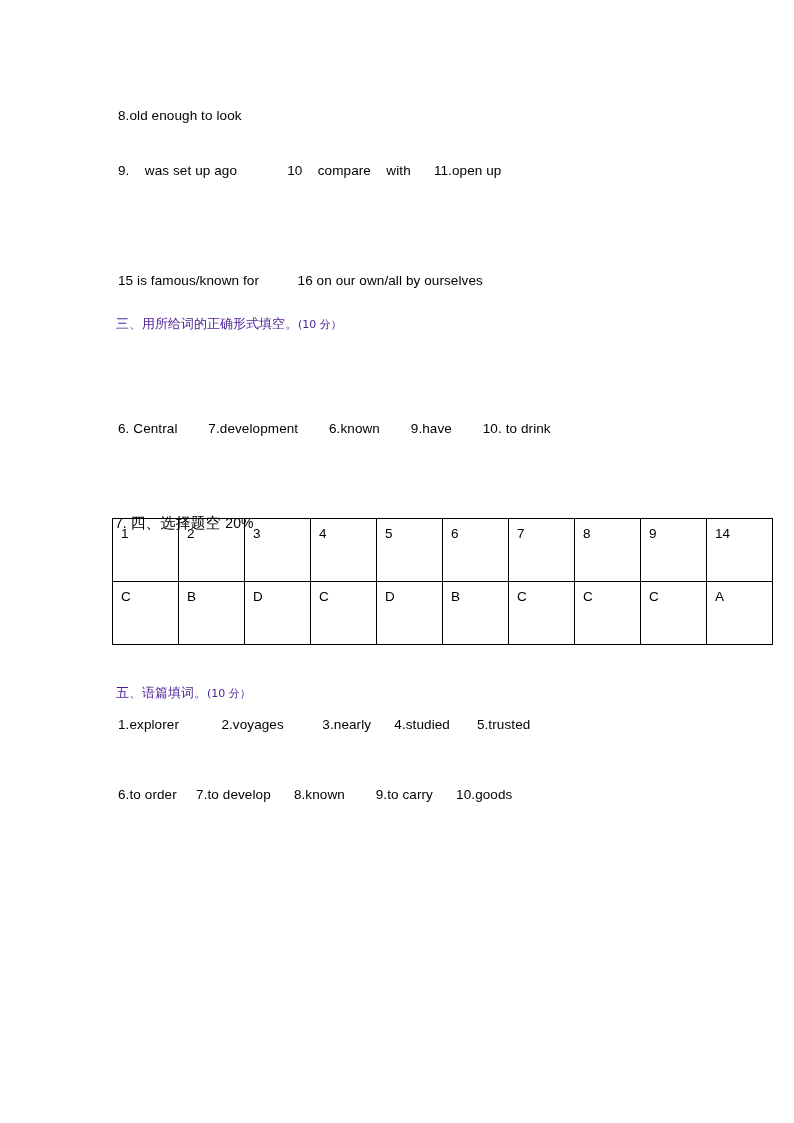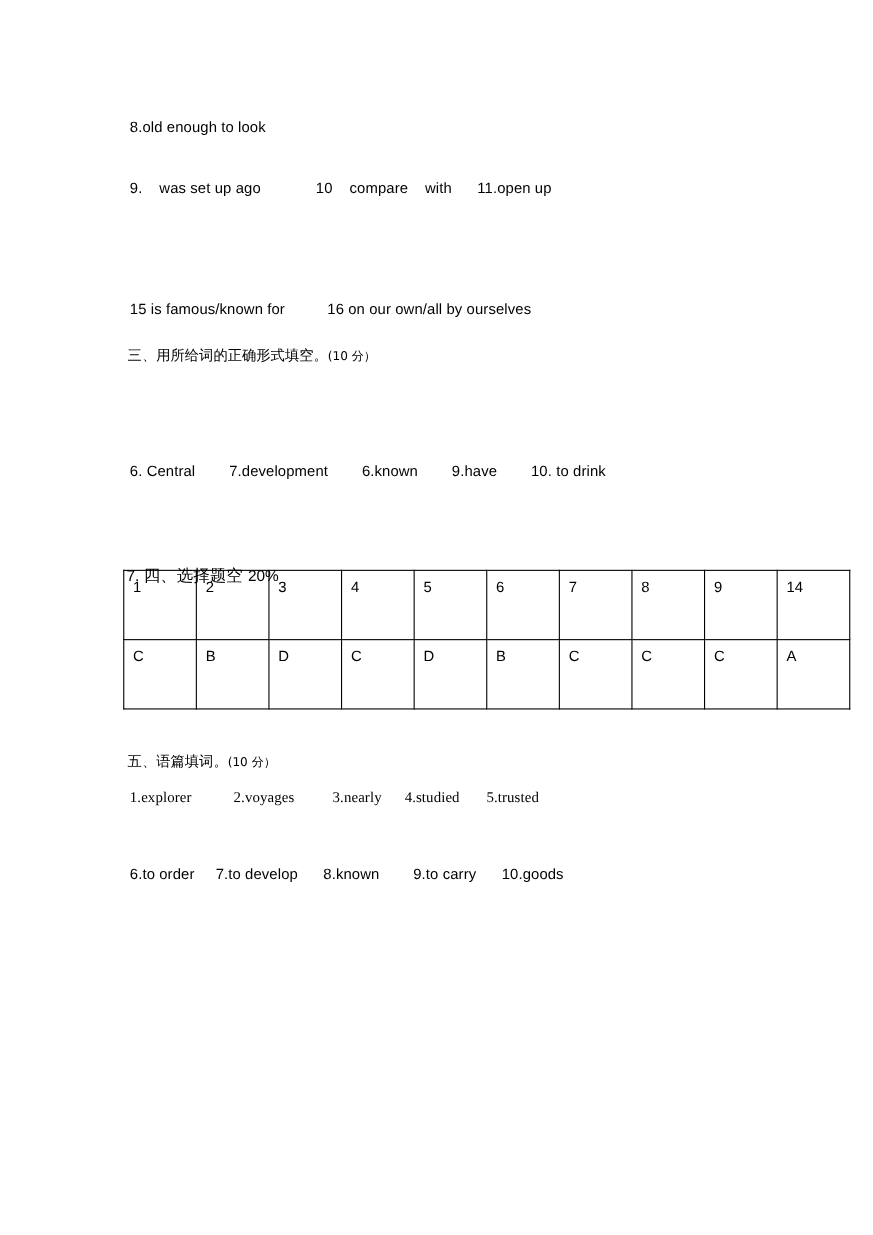--- a/index.html
+++ b/index.html
@@ -34,21 +34,21 @@
     letter-spacing: 0.1px;
   }
 
   
   .cn-head {
     position: absolute;
     white-space: pre;
     font-family: "DejaVu Sans", "Liberation Sans", sans-serif;
     font-size: 13px;
     line-height: 18px;
-    color: #000000;
+    color: #4c1d95;
   }
   .cn-head .score {
     font-size: 11px;
   }
 
   
   .cn-serif {
     position: absolute;
     white-space: pre;
     font-family: "DejaVu Serif", "Liberation Serif", serif;
@@ -126,17 +126,17 @@
         <td>C</td>
         <td>C</td>
         <td>C</td>
         <td>A</td>
       </tr>
     </tbody>
   </table>
 
   <div class="cn-head" style="left:116px; top:684px;"><span>五、语篇填词。</span><span class="score">(10 分）</span></div>
 
-  <div class="line" style="left:118px; top:716px;font-family:Liberation Serif, serif;">1.explorer           2.voyages          3.nearly      4.studied       5.trusted</div>
+  <div class="line" style="left:118px; top:716px;">1.explorer           2.voyages          3.nearly      4.studied       5.trusted</div>
 
   <div class="line" style="left:118px; top:786px;">6.to order     7.to develop      8.known        9.to carry      10.goods</div>
 
 </div>
 
 </body></html>

